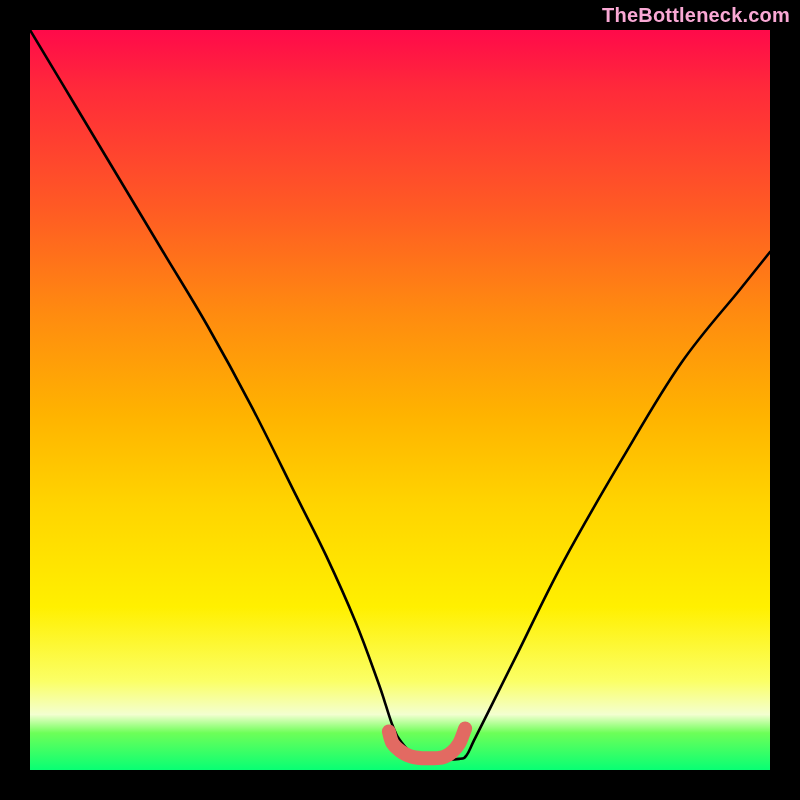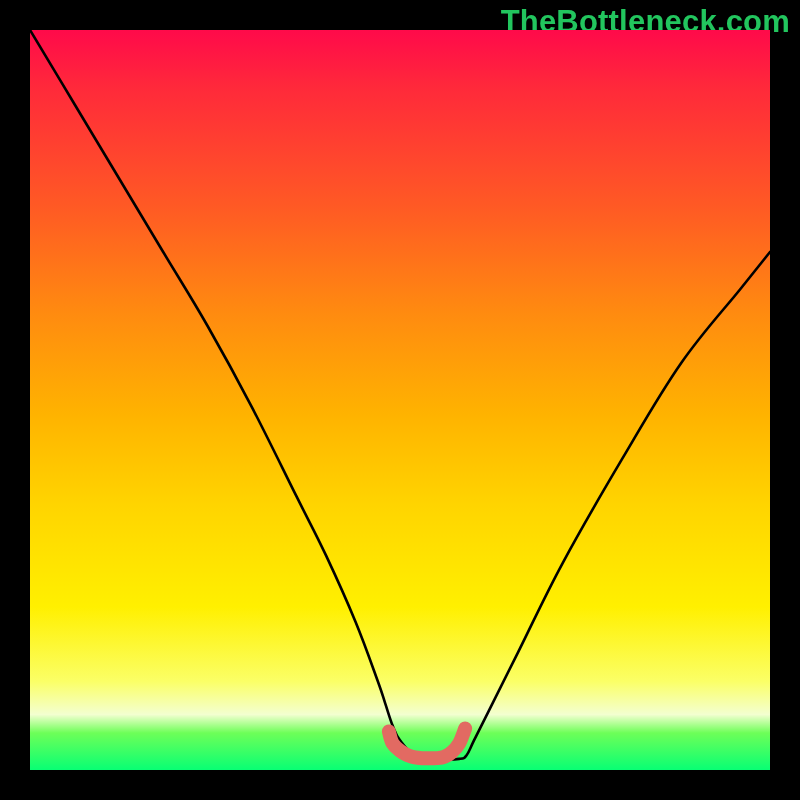--- a/index.html
+++ b/index.html
@@ -16,23 +16,23 @@
     top: 0;
     width: 800px;
     height: 800px;
     background: #000;
   }
   .watermark {
     position: absolute;
     top: 4px;
     right: 10px;
     font-family: Arial, Helvetica, sans-serif;
-    font-size: 31px;
+    font-size: 20px;
     font-weight: bold;
-    color: #22c55e;
+    color: #f9a8d4;
     letter-spacing: 0.2px;
   }
   .plot {
     position: absolute;
     left: 30px;
     top: 30px;
     width: 740px;
     height: 740px;
     overflow: hidden;
   }

